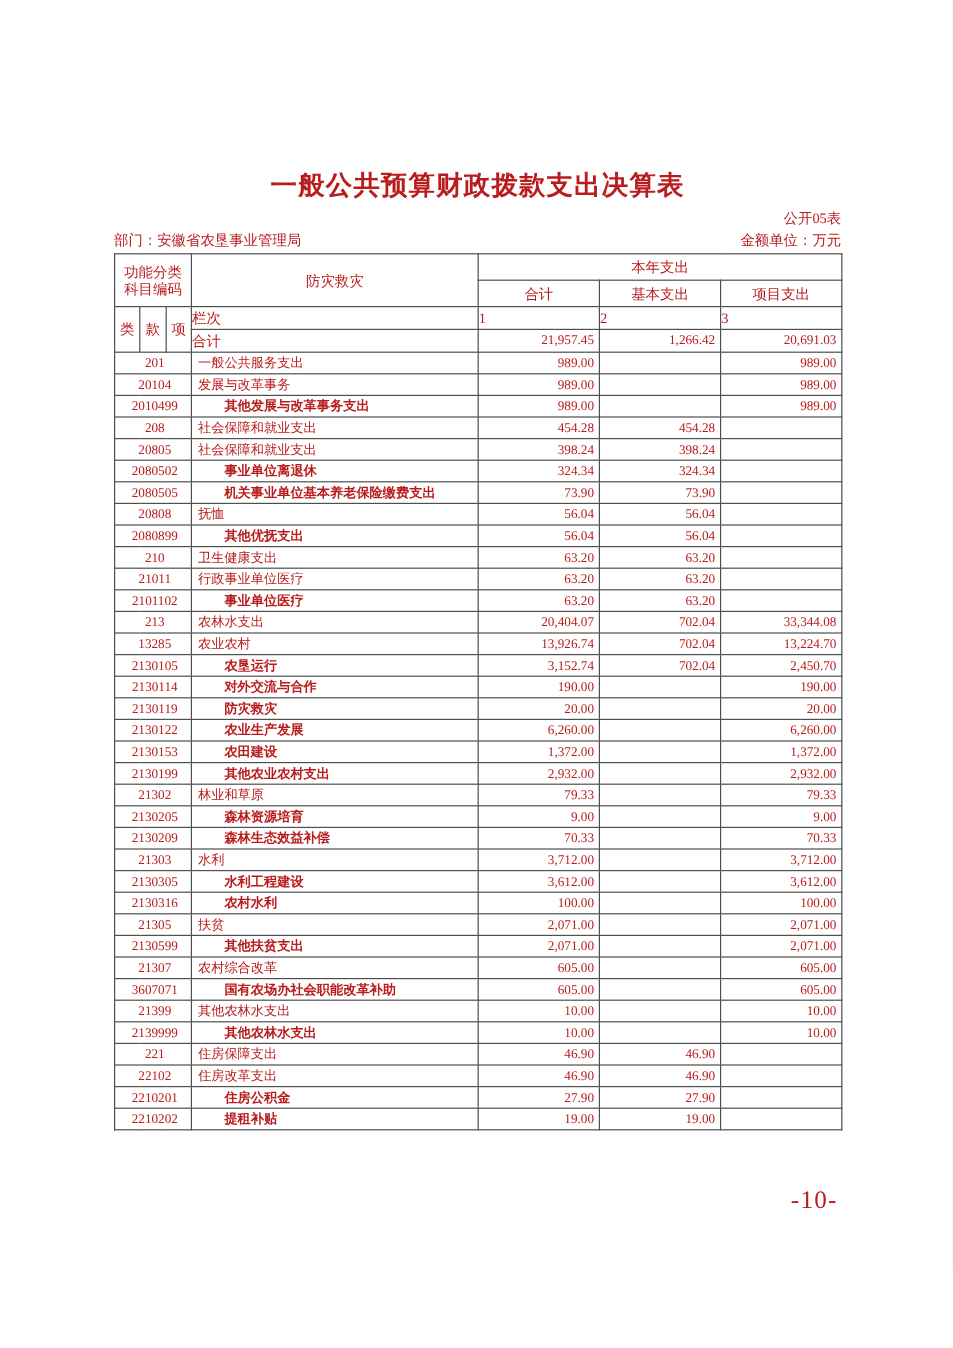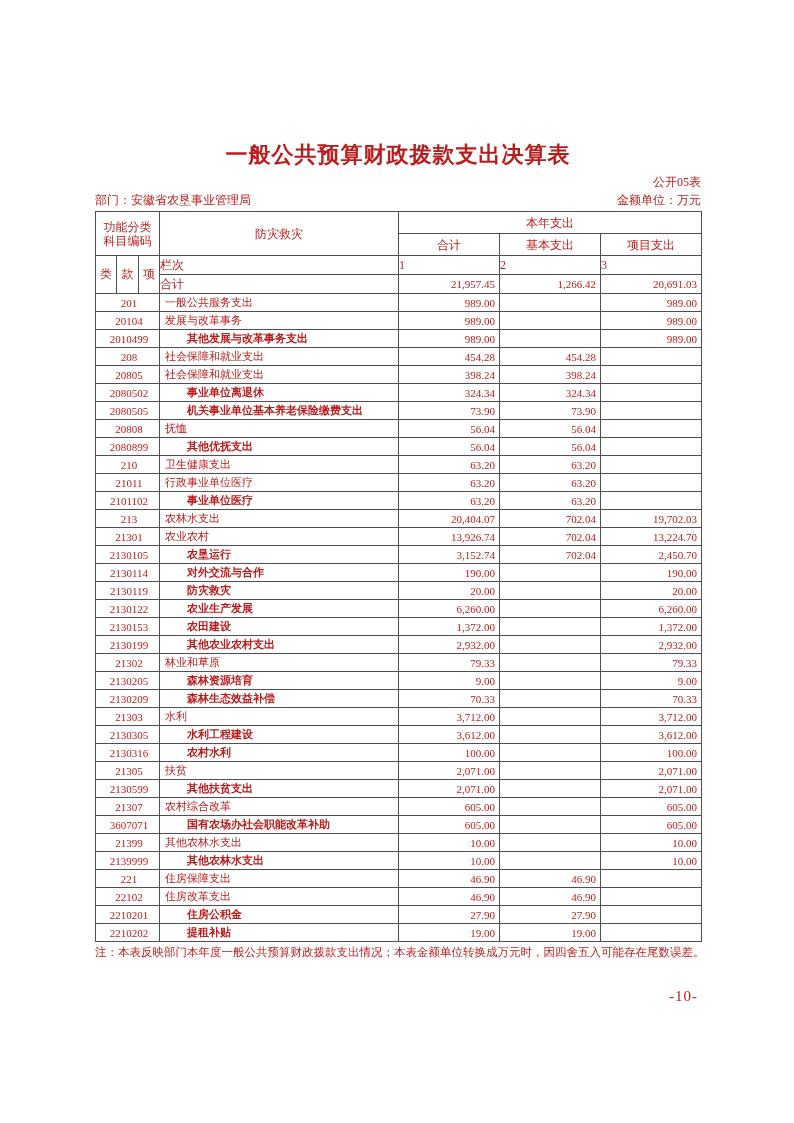--- a/index.html
+++ b/index.html
@@ -73,21 +73,21 @@
     font-size: 11.5px;
     line-height: 15px;
     margin-top: 3px;
     white-space: nowrap;
     letter-spacing: 0px;
   }
   .page-number {
     position: absolute;
     right: 96px;
     top: 988px;
-    font-size: 15px;
+    font-size: 21px;
     letter-spacing: 1px;
   }
 </style>
 </head>
 <body>
 
 <div class="page">
   <div class="content">
 
     <div class="title">一般公共预算财政拨款支出决算表</div>
@@ -222,24 +222,24 @@
             <td class="name indent">事业单位医疗</td>
             <td class="amt">63.20</td>
             <td class="amt">63.20</td>
             <td class="amt"></td>
           </tr>
           <tr>
             <td colspan="3" class="code">213</td>
             <td class="name">农林水支出</td>
             <td class="amt">20,404.07</td>
             <td class="amt">702.04</td>
-            <td class="amt">19,702.03</td>
-          </tr>
-          <tr>
-            <td colspan="3" class="code">21301</td>
+            <td class="amt">33,344.08</td>
+          </tr>
+          <tr>
+            <td colspan="3" class="code">13285</td>
             <td class="name">农业农村</td>
             <td class="amt">13,926.74</td>
             <td class="amt">702.04</td>
             <td class="amt">13,224.70</td>
           </tr>
           <tr>
             <td colspan="3" class="code">2130105</td>
             <td class="name indent">农垦运行</td>
             <td class="amt">3,152.74</td>
             <td class="amt">702.04</td>
@@ -388,17 +388,16 @@
           <tr>
             <td colspan="3" class="code">2210202</td>
             <td class="name indent">提租补贴</td>
             <td class="amt">19.00</td>
             <td class="amt">19.00</td>
             <td class="amt"></td>
           </tr>
         </tbody>
     </table>
 
-    <div class="note">注：本表反映部门本年度一般公共预算财政拨款支出情况；本表金额单位转换成万元时，因四舍五入可能存在尾数误差。</div>
   </div>
 
   <div class="page-number">-10-</div>
 </div>
 
 </body></html>

